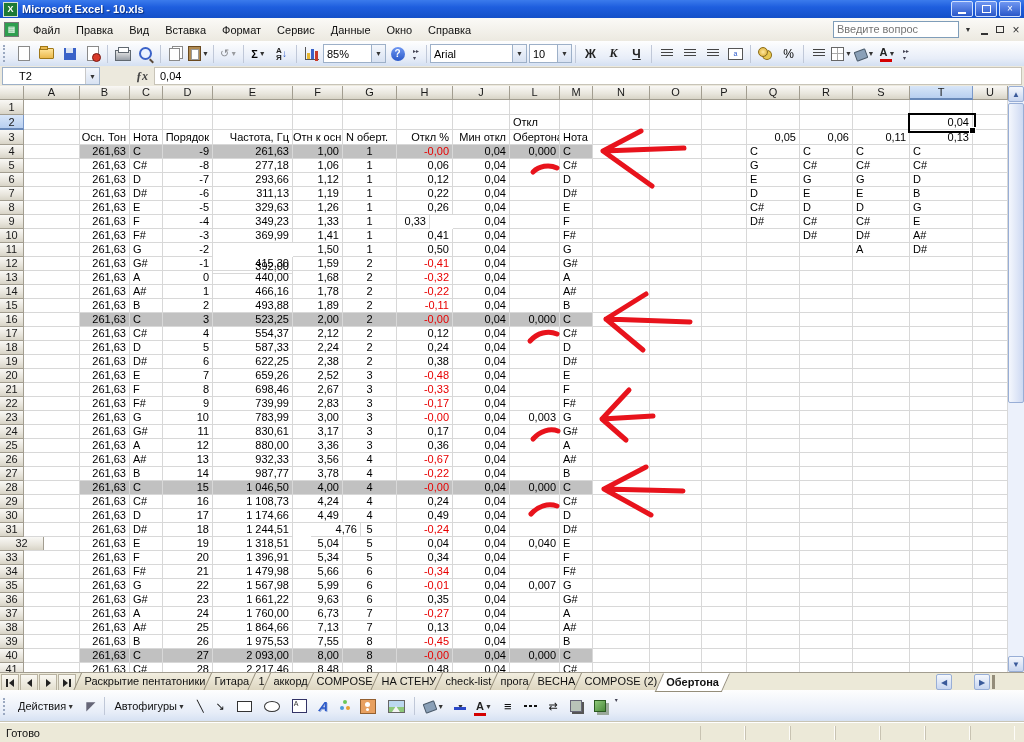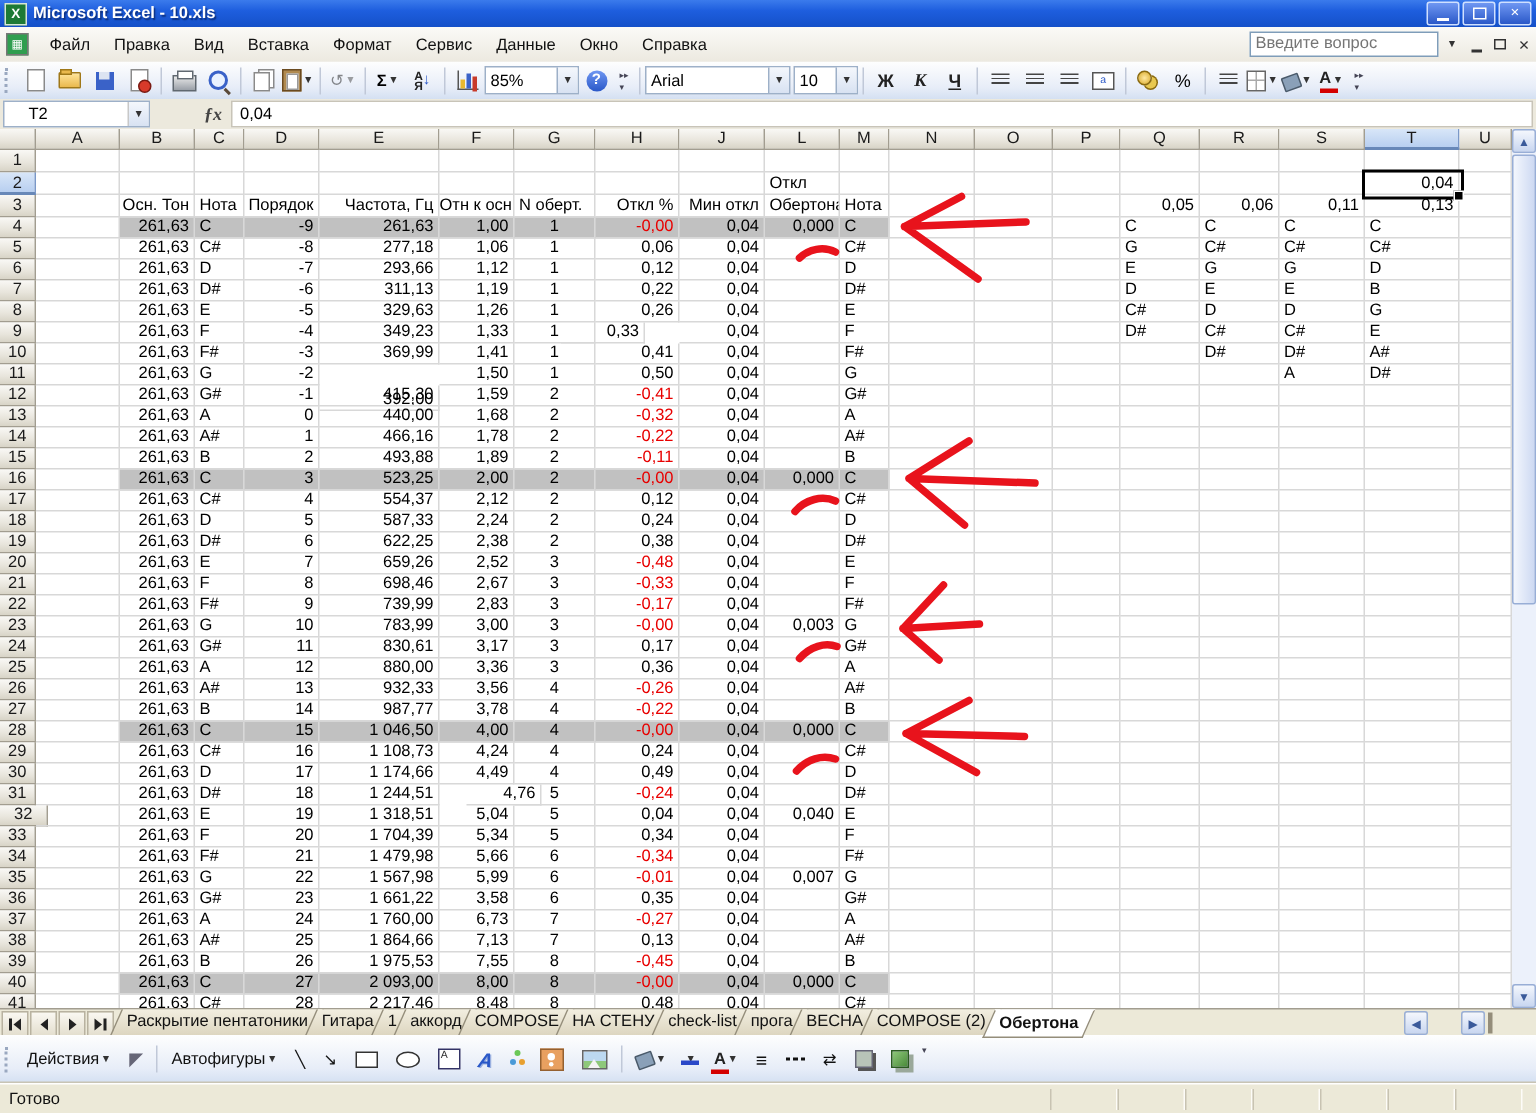--- a/index.html
+++ b/index.html
@@ -808,21 +808,21 @@
     <div class="cell l" style="left: 910px; top: 353px; width: 63px; height: 14px; line-height: 13px;"></div>
     <div class="cell l" style="left: 973px; top: 353px; width: 35px; height: 14px; line-height: 13px;"></div>
     <div class="hdrc" style="left: 0px; top: 367px; width: 24px; height: 14px; line-height: 13px;">26</div>
     <div class="cell l" style="left: 24px; top: 367px; width: 56px; height: 14px; line-height: 13px;"></div>
     <div class="cell r" style="left: 80px; top: 367px; width: 50px; height: 14px; line-height: 13px;">261,63</div>
     <div class="cell l" style="left: 130px; top: 367px; width: 33px; height: 14px; line-height: 13px;">A#</div>
     <div class="cell r" style="left: 163px; top: 367px; width: 50px; height: 14px; line-height: 13px;">13</div>
     <div class="cell r" style="left: 213px; top: 367px; width: 80px; height: 14px; line-height: 13px;">932,33</div>
     <div class="cell r" style="left: 293px; top: 367px; width: 50px; height: 14px; line-height: 13px;">3,56</div>
     <div class="cell c" style="left: 343px; top: 367px; width: 54px; height: 14px; line-height: 13px;">4</div>
-    <div class="cell r red" style="left: 397px; top: 367px; width: 56px; height: 14px; line-height: 13px;">-0,26</div>
+    <div class="cell r red" style="left: 397px; top: 367px; width: 56px; height: 14px; line-height: 13px;">-0,67</div>
     <div class="cell r" style="left: 453px; top: 367px; width: 57px; height: 14px; line-height: 13px;">0,04</div>
     <div class="cell r" style="left: 510px; top: 367px; width: 50px; height: 14px; line-height: 13px;"></div>
     <div class="cell l" style="left: 560px; top: 367px; width: 33px; height: 14px; line-height: 13px;">A#</div>
     <div class="cell l" style="left: 593px; top: 367px; width: 57px; height: 14px; line-height: 13px;"></div>
     <div class="cell l" style="left: 650px; top: 367px; width: 52px; height: 14px; line-height: 13px;"></div>
     <div class="cell l" style="left: 702px; top: 367px; width: 45px; height: 14px; line-height: 13px;"></div>
     <div class="cell l" style="left: 747px; top: 367px; width: 53px; height: 14px; line-height: 13px;"></div>
     <div class="cell l" style="left: 800px; top: 367px; width: 53px; height: 14px; line-height: 13px;"></div>
     <div class="cell l" style="left: 853px; top: 367px; width: 57px; height: 14px; line-height: 13px;"></div>
     <div class="cell l" style="left: 910px; top: 367px; width: 63px; height: 14px; line-height: 13px;"></div>
@@ -920,21 +920,21 @@
     <div class="cell r" style="left: 510px; top: 437px; width: 50px; height: 14px; line-height: 13px;"></div>
     <div class="cell l" style="left: 560px; top: 437px; width: 33px; height: 14px; line-height: 13px;">D#</div>
     <div class="cell l" style="left: 593px; top: 437px; width: 57px; height: 14px; line-height: 13px;"></div>
     <div class="cell l" style="left: 650px; top: 437px; width: 52px; height: 14px; line-height: 13px;"></div>
     <div class="cell l" style="left: 702px; top: 437px; width: 45px; height: 14px; line-height: 13px;"></div>
     <div class="cell l" style="left: 747px; top: 437px; width: 53px; height: 14px; line-height: 13px;"></div>
     <div class="cell l" style="left: 800px; top: 437px; width: 53px; height: 14px; line-height: 13px;"></div>
     <div class="cell l" style="left: 853px; top: 437px; width: 57px; height: 14px; line-height: 13px;"></div>
     <div class="cell l" style="left: 910px; top: 437px; width: 63px; height: 14px; line-height: 13px;"></div>
     <div class="cell l" style="left: 973px; top: 437px; width: 35px; height: 14px; line-height: 13px;"></div>
-    <div class="hdrc" style="left: 0px; top: 451px; width: 32px; height: 14px; line-height: 13px;">32</div>
+    <div class="hdrc" style="left: 0px; top: 451px; width: 44px; height: 14px; line-height: 13px;">32</div>
     <div class="cell l" style="left: 24px; top: 451px; width: 56px; height: 14px; line-height: 13px;"></div>
     <div class="cell r" style="left: 80px; top: 451px; width: 50px; height: 14px; line-height: 13px;">261,63</div>
     <div class="cell l" style="left: 130px; top: 451px; width: 33px; height: 14px; line-height: 13px;">E</div>
     <div class="cell r" style="left: 163px; top: 451px; width: 50px; height: 14px; line-height: 13px;">19</div>
     <div class="cell r" style="left: 213px; top: 451px; width: 80px; height: 14px; line-height: 13px;">1 318,51</div>
     <div class="cell r" style="left: 293px; top: 451px; width: 50px; height: 14px; line-height: 13px;">5,04</div>
     <div class="cell c" style="left: 343px; top: 451px; width: 54px; height: 14px; line-height: 13px;">5</div>
     <div class="cell r" style="left: 397px; top: 451px; width: 56px; height: 14px; line-height: 13px;">0,04</div>
     <div class="cell r" style="left: 453px; top: 451px; width: 57px; height: 14px; line-height: 13px;">0,04</div>
     <div class="cell r" style="left: 510px; top: 451px; width: 50px; height: 14px; line-height: 13px;">0,040</div>
@@ -945,21 +945,21 @@
     <div class="cell l" style="left: 747px; top: 451px; width: 53px; height: 14px; line-height: 13px;"></div>
     <div class="cell l" style="left: 800px; top: 451px; width: 53px; height: 14px; line-height: 13px;"></div>
     <div class="cell l" style="left: 853px; top: 451px; width: 57px; height: 14px; line-height: 13px;"></div>
     <div class="cell l" style="left: 910px; top: 451px; width: 63px; height: 14px; line-height: 13px;"></div>
     <div class="cell l" style="left: 973px; top: 451px; width: 35px; height: 14px; line-height: 13px;"></div>
     <div class="hdrc" style="left: 0px; top: 465px; width: 24px; height: 14px; line-height: 13px;">33</div>
     <div class="cell l" style="left: 24px; top: 465px; width: 56px; height: 14px; line-height: 13px;"></div>
     <div class="cell r" style="left: 80px; top: 465px; width: 50px; height: 14px; line-height: 13px;">261,63</div>
     <div class="cell l" style="left: 130px; top: 465px; width: 33px; height: 14px; line-height: 13px;">F</div>
     <div class="cell r" style="left: 163px; top: 465px; width: 50px; height: 14px; line-height: 13px;">20</div>
-    <div class="cell r" style="left: 213px; top: 465px; width: 80px; height: 14px; line-height: 13px;">1 704,39</div>
+    <div class="cell r" style="left: 213px; top: 465px; width: 80px; height: 14px; line-height: 13px;">1 396,91</div>
     <div class="cell r" style="left: 293px; top: 465px; width: 50px; height: 14px; line-height: 13px;">5,34</div>
     <div class="cell c" style="left: 343px; top: 465px; width: 54px; height: 14px; line-height: 13px;">5</div>
     <div class="cell r" style="left: 397px; top: 465px; width: 56px; height: 14px; line-height: 13px;">0,34</div>
     <div class="cell r" style="left: 453px; top: 465px; width: 57px; height: 14px; line-height: 13px;">0,04</div>
     <div class="cell r" style="left: 510px; top: 465px; width: 50px; height: 14px; line-height: 13px;"></div>
     <div class="cell l" style="left: 560px; top: 465px; width: 33px; height: 14px; line-height: 13px;">F</div>
     <div class="cell l" style="left: 593px; top: 465px; width: 57px; height: 14px; line-height: 13px;"></div>
     <div class="cell l" style="left: 650px; top: 465px; width: 52px; height: 14px; line-height: 13px;"></div>
     <div class="cell l" style="left: 702px; top: 465px; width: 45px; height: 14px; line-height: 13px;"></div>
     <div class="cell l" style="left: 747px; top: 465px; width: 53px; height: 14px; line-height: 13px;"></div>
@@ -1006,21 +1006,21 @@
     <div class="cell l" style="left: 800px; top: 493px; width: 53px; height: 14px; line-height: 13px;"></div>
     <div class="cell l" style="left: 853px; top: 493px; width: 57px; height: 14px; line-height: 13px;"></div>
     <div class="cell l" style="left: 910px; top: 493px; width: 63px; height: 14px; line-height: 13px;"></div>
     <div class="cell l" style="left: 973px; top: 493px; width: 35px; height: 14px; line-height: 13px;"></div>
     <div class="hdrc" style="left: 0px; top: 507px; width: 24px; height: 14px; line-height: 13px;">36</div>
     <div class="cell l" style="left: 24px; top: 507px; width: 56px; height: 14px; line-height: 13px;"></div>
     <div class="cell r" style="left: 80px; top: 507px; width: 50px; height: 14px; line-height: 13px;">261,63</div>
     <div class="cell l" style="left: 130px; top: 507px; width: 33px; height: 14px; line-height: 13px;">G#</div>
     <div class="cell r" style="left: 163px; top: 507px; width: 50px; height: 14px; line-height: 13px;">23</div>
     <div class="cell r" style="left: 213px; top: 507px; width: 80px; height: 14px; line-height: 13px;">1 661,22</div>
-    <div class="cell r" style="left: 293px; top: 507px; width: 50px; height: 14px; line-height: 13px;">3,58</div>
+    <div class="cell r" style="left: 293px; top: 507px; width: 50px; height: 14px; line-height: 13px;">9,63</div>
     <div class="cell c" style="left: 343px; top: 507px; width: 54px; height: 14px; line-height: 13px;">6</div>
     <div class="cell r" style="left: 397px; top: 507px; width: 56px; height: 14px; line-height: 13px;">0,35</div>
     <div class="cell r" style="left: 453px; top: 507px; width: 57px; height: 14px; line-height: 13px;">0,04</div>
     <div class="cell r" style="left: 510px; top: 507px; width: 50px; height: 14px; line-height: 13px;"></div>
     <div class="cell l" style="left: 560px; top: 507px; width: 33px; height: 14px; line-height: 13px;">G#</div>
     <div class="cell l" style="left: 593px; top: 507px; width: 57px; height: 14px; line-height: 13px;"></div>
     <div class="cell l" style="left: 650px; top: 507px; width: 52px; height: 14px; line-height: 13px;"></div>
     <div class="cell l" style="left: 702px; top: 507px; width: 45px; height: 14px; line-height: 13px;"></div>
     <div class="cell l" style="left: 747px; top: 507px; width: 53px; height: 14px; line-height: 13px;"></div>
     <div class="cell l" style="left: 800px; top: 507px; width: 53px; height: 14px; line-height: 13px;"></div>

